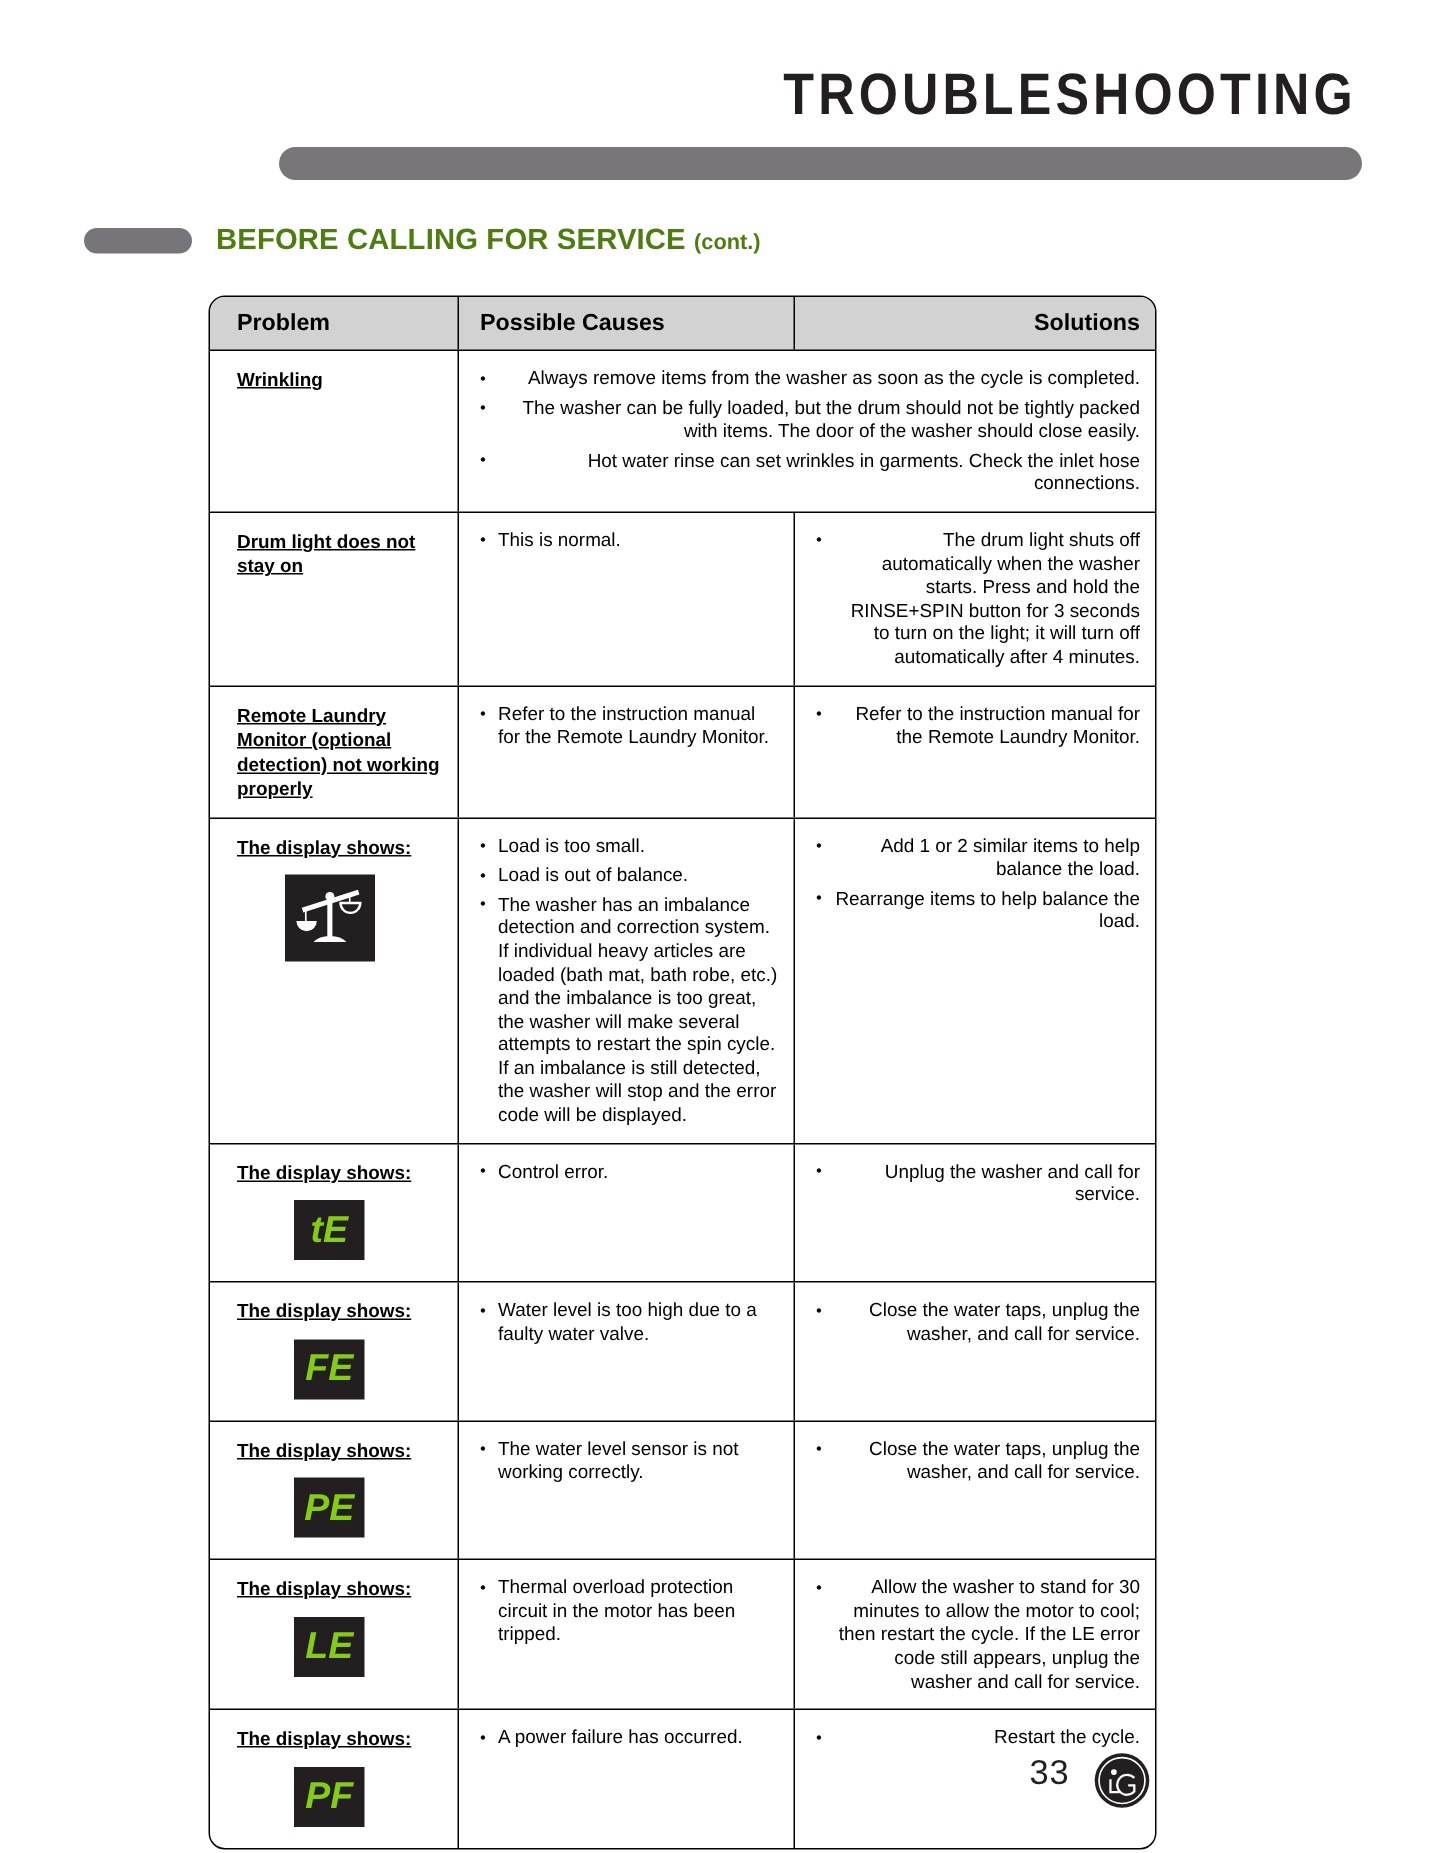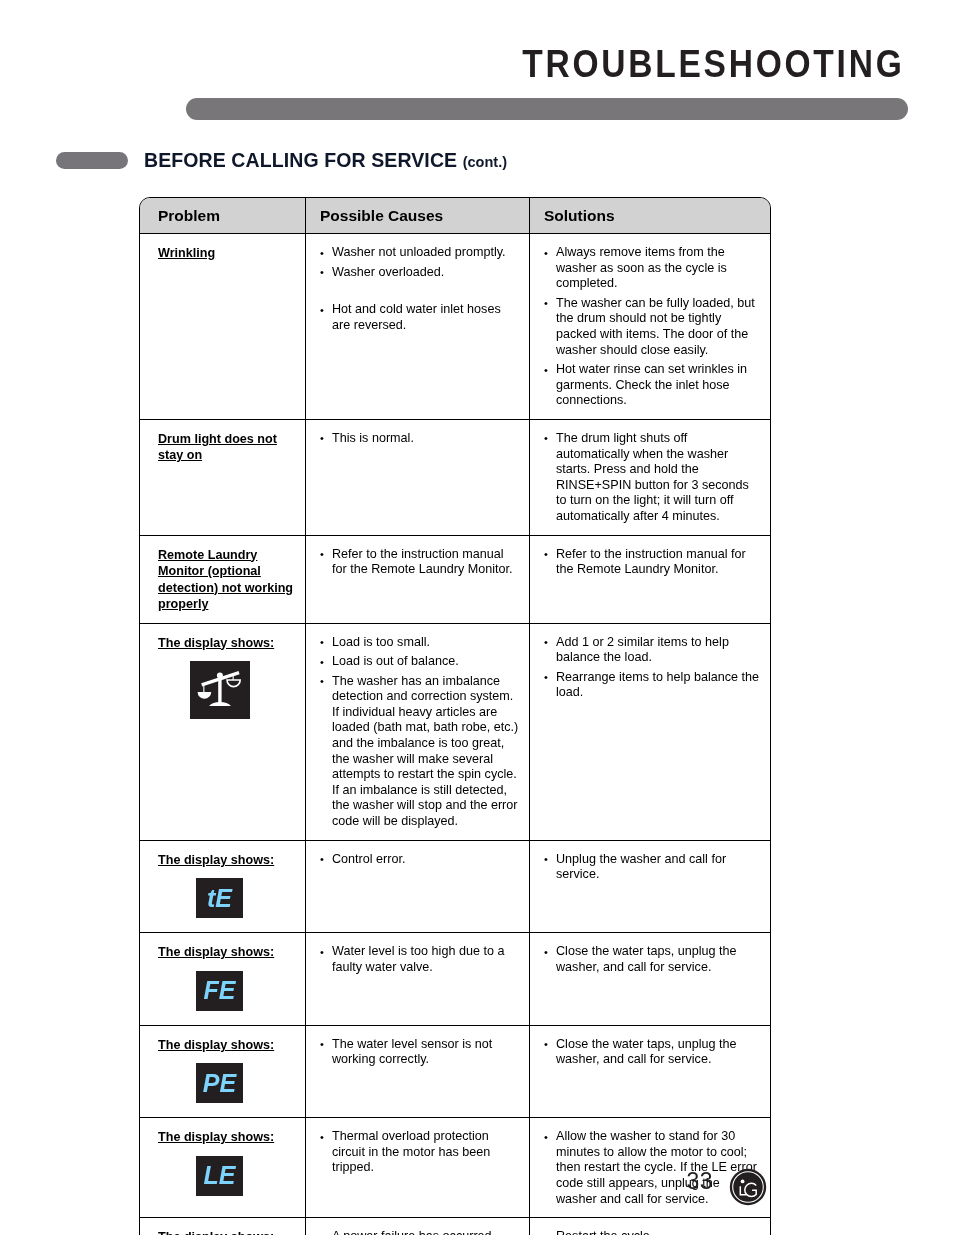--- a/index.html
+++ b/index.html
@@ -65,21 +65,21 @@
     background: #77757a;
     border-radius: 9px;
   }
   .section-title {
     position: absolute;
     left: 88px;
     top: 0;
     font-size: 19.5px;
     font-weight: 700;
     letter-spacing: 0.1px;
-    color: #0f172a;
+    color: #4d7c0f;
     white-space: nowrap;
     line-height: 28px;
   }
   .section-title .cont {
     font-size: 14.5px;
     font-weight: 700;
     letter-spacing: 0;
   }
 
   
@@ -124,20 +124,21 @@
     width: 224px;
     flex: 0 0 224px;
     border-right: 1.2px solid #000;
     box-sizing: border-box;
     padding: 11px 8px 10px 14px;
   }
   .c-solutions {
     flex: 1 1 auto;
     box-sizing: border-box;
     padding: 11px 10px 10px 14px;
+    text-align: right;
   }
 
   .problem-label {
     font-size: 12.6px;
     font-weight: 700;
     line-height: 16.5px;
     text-decoration: underline;
   }
 
   
@@ -168,21 +169,21 @@
   .code-chip {
     width: 47px;
     height: 40px;
     background: #231f20;
     margin: 10px 0 4px 38px;
     display: flex;
     align-items: center;
     justify-content: center;
   }
   .code-chip span {
-    color: #7dd3fc;
+    color: #84cc16;
     font-size: 25px;
     font-weight: 700;
     font-style: italic;
     letter-spacing: 0px;
     line-height: 1;
     font-family: "Liberation Sans", sans-serif;
   }
 
   
   .scale-chip {
@@ -241,27 +242,20 @@
   <div class="t-row t-head">
     <div class="c-problem">Problem</div>
     <div class="c-causes">Possible Causes</div>
     <div class="c-solutions">Solutions</div>
   </div>
 
   <div class="t-row">
     <div class="c-problem">
       <div class="problem-label">Wrinkling</div>
     </div>
-    <div class="c-causes">
-      <ul class="bl">
-        <li>Washer not unloaded promptly.</li>
-        <li>Washer overloaded.</li>
-        <li class="gap">Hot and cold water inlet hoses are reversed.</li>
-      </ul>
-    </div>
     <div class="c-solutions">
       <ul class="bl">
         <li>Always remove items from the washer as soon as the cycle is completed.</li>
         <li>The washer can be fully loaded, but the drum should not be tightly packed with items. The door of the washer should close easily.</li>
         <li>Hot water rinse can set wrinkles in garments. Check the inlet hose connections.</li>
       </ul>
     </div>
   </div>
 
   <div class="t-row">

